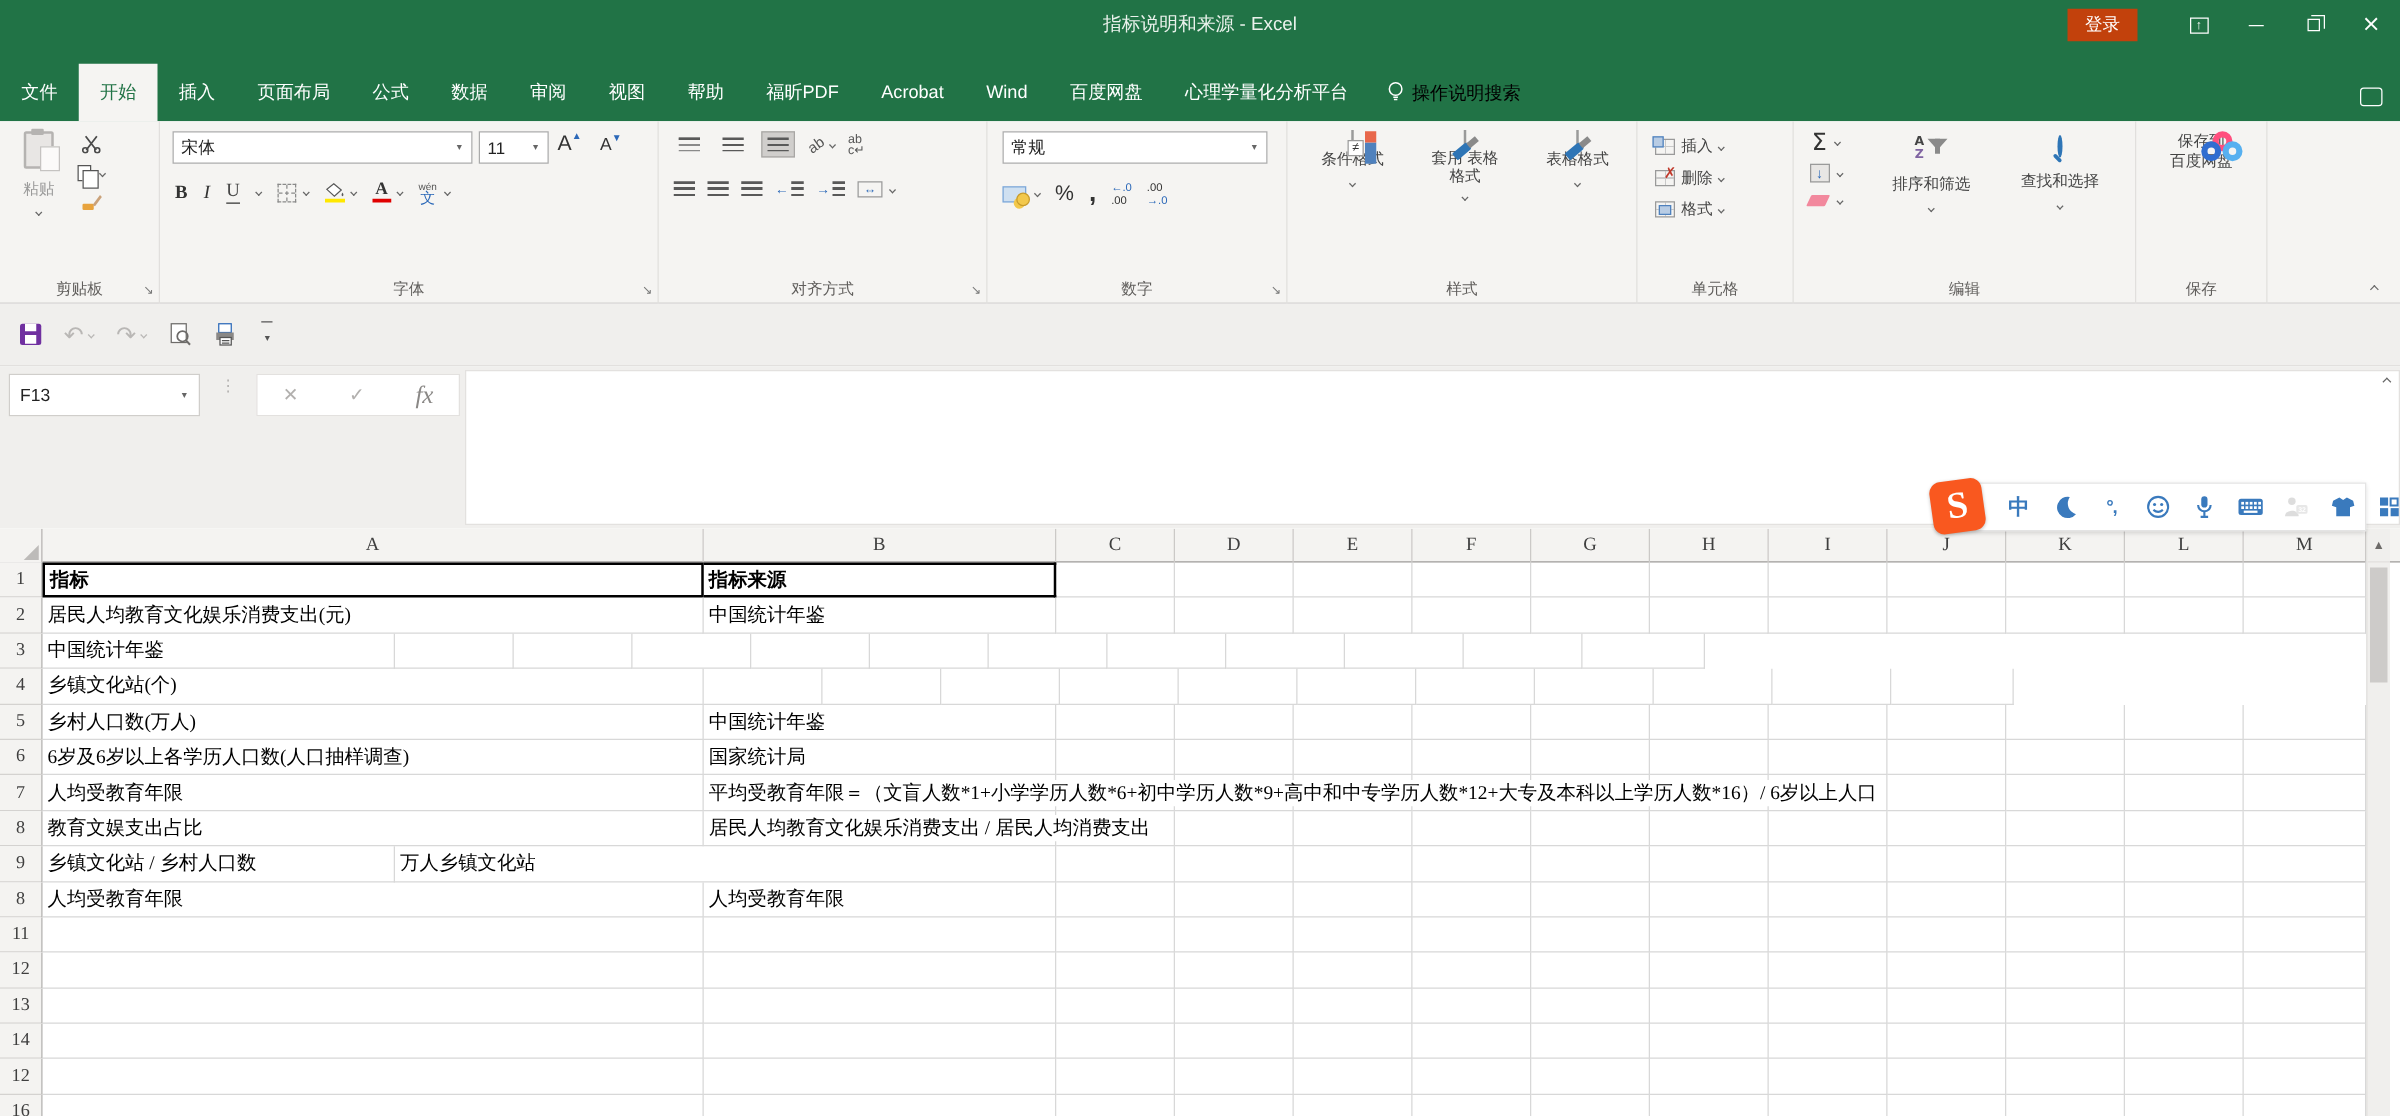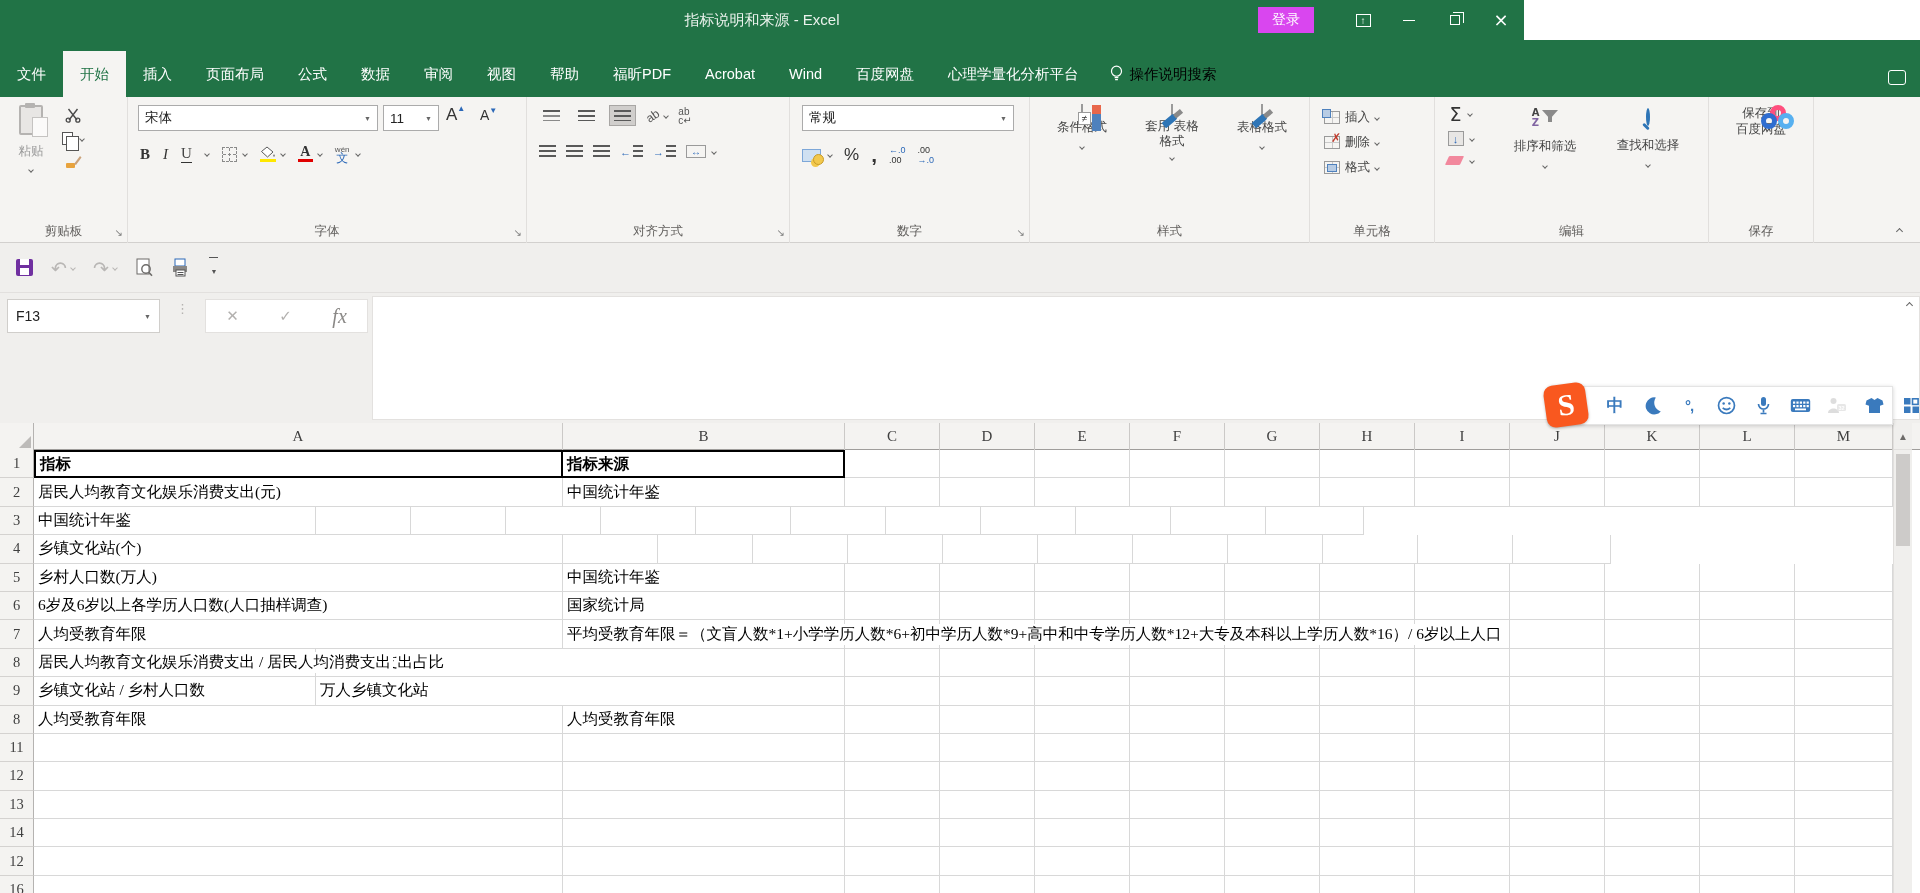--- a/index.html
+++ b/index.html
@@ -1,25 +1,25 @@
 <!DOCTYPE html>
 <html><head>
 <meta charset="utf-8">
 <style>
   * { margin:0; padding:0; box-sizing:border-box; }
   html,body { background:#888; }
   .app { position:relative; width:1920px; height:893px; background:#fff; overflow:hidden;
          font-family:"Liberation Sans","DejaVu Sans",sans-serif; cursor:default; }
 
   
-  .titlebar { position:absolute; left:0; top:0; width:1524px; height:40px; background:#217346; }
+  .titlebar { position:absolute; left:0; top:0; width:1920px; height:40px; background:#217346; }
   .title-text { position:absolute; left:0; right:0; top:0; height:40px; line-height:40px;
                 text-align:center; color:#eaf2ec; font-size:15px; }
   .tb-right { position:absolute; right:0; top:0; height:40px; display:flex; align-items:center; }
-  .login-btn { background:#d946ef; color:#fff; font-size:14px; padding:4px 14px; margin-right:26px; }
+  .login-btn { background:#c2410c; color:#fff; font-size:14px; padding:4px 14px; margin-right:26px; }
   .winbtn { width:46px; height:40px; display:flex; align-items:center; justify-content:center; color:#fff; }
   .ico-ribbonopt { width:15px; height:13px; border:1px solid #fff; position:relative; }
   .ico-ribbonopt span { position:absolute; left:4px; top:-1px; font-size:10px; line-height:13px; color:#fff; }
   .ico-min { width:12px; height:1px; background:#fff; }
   .ico-restore { width:10px; height:10px; border:1px solid #fff; position:relative; }
   .ico-restore::after { content:""; position:absolute; left:2px; top:-4px; width:10px; height:10px; border:1px solid #fff; border-left:none; border-bottom:none; }
   .ico-close { font-size:18px; line-height:18px; color:#fff; font-family:"DejaVu Sans",sans-serif; }
 
   
   .tabbar { position:absolute; left:0; top:40px; width:1920px; height:57px; background:#217346; display:flex; align-items:flex-end; }
@@ -633,25 +633,25 @@
           <div class="cell" style="width: 95px;"></div>
           <div class="cell" style="width: 95px;"></div>
           <div class="cell" style="width: 95px;"></div>
           <div class="cell" style="width: 95px;"></div>
           <div class="cell" style="width: 95px;"></div>
           <div class="cell" style="width: 95px;"></div>
           <div class="cell" style="width: 98px;"></div>
         </div>
         <div class="grid-row">
           <div class="row-h">8</div>
+          <div class="cell" style="width: 529px;">
+            <span class="txt">教育文娱支出占比</span>
+          </div>
           <div class="cell cb" style="width: 282px;">
             <span class="txt">居民人均教育文化娱乐消费支出 / 居民人均消费支出</span>
-          </div>
-          <div class="cell" style="width: 529px;">
-            <span class="txt">教育文娱支出占比</span>
           </div>
           <div class="cell" style="width: 95px;"></div>
           <div class="cell" style="width: 95px;"></div>
           <div class="cell" style="width: 95px;"></div>
           <div class="cell" style="width: 95px;"></div>
           <div class="cell" style="width: 95px;"></div>
           <div class="cell" style="width: 95px;"></div>
           <div class="cell" style="width: 95px;"></div>
           <div class="cell" style="width: 95px;"></div>
           <div class="cell" style="width: 95px;"></div>

